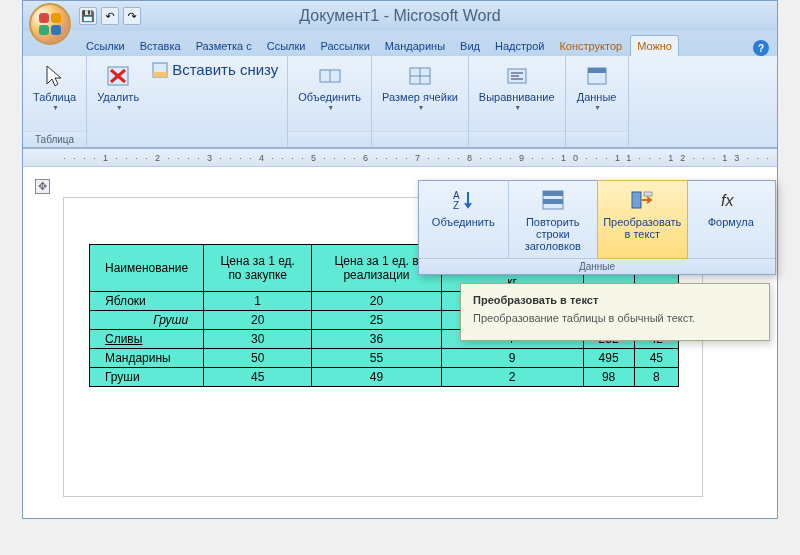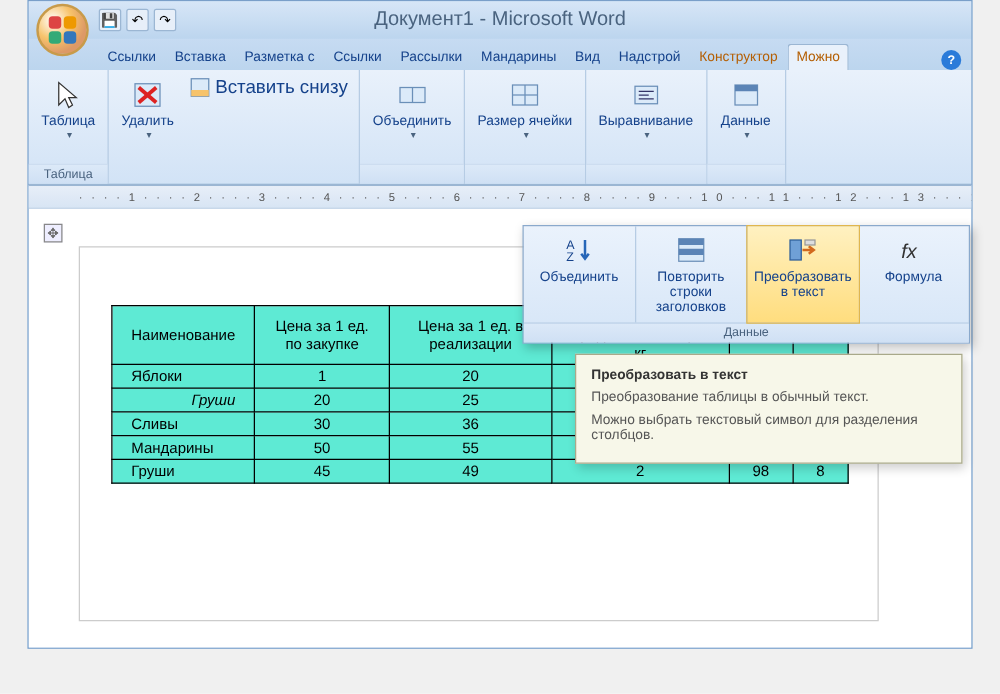--- a/index.html
+++ b/index.html
@@ -400,21 +400,21 @@
             </tr>
             <tr>
               <td style="text-align: right; font-style: italic;">Груши</td>
               <td>20</td>
               <td>25</td>
               <td>6</td>
               <td></td>
               <td></td>
             </tr>
             <tr>
-              <td style="text-align: left;">Сливы</td>
+              <td style="text-align: left; text-decoration: underline;">Сливы</td>
               <td>30</td>
               <td>36</td>
               <td>7</td>
               <td>252</td>
               <td>42</td>
             </tr>
             <tr>
               <td style="text-align: left;">Мандарины</td>
               <td>50</td>
               <td>55</td>
@@ -477,14 +477,13 @@
         </div>
       <span class="label">Формула</span>
     </div>
   </div>
   <div class="dd-group-label">Данные</div>
 </div>
 
 <div class="tooltip-box">
   <div class="tt-title">Преобразовать в текст</div>
   <div class="tt-line">Преобразование таблицы в обычный текст.</div>
-  <div class="tt-line">Можно выбрать текстовый символ для разделения столбцов.</div>
 </div>
 
 </body></html>

